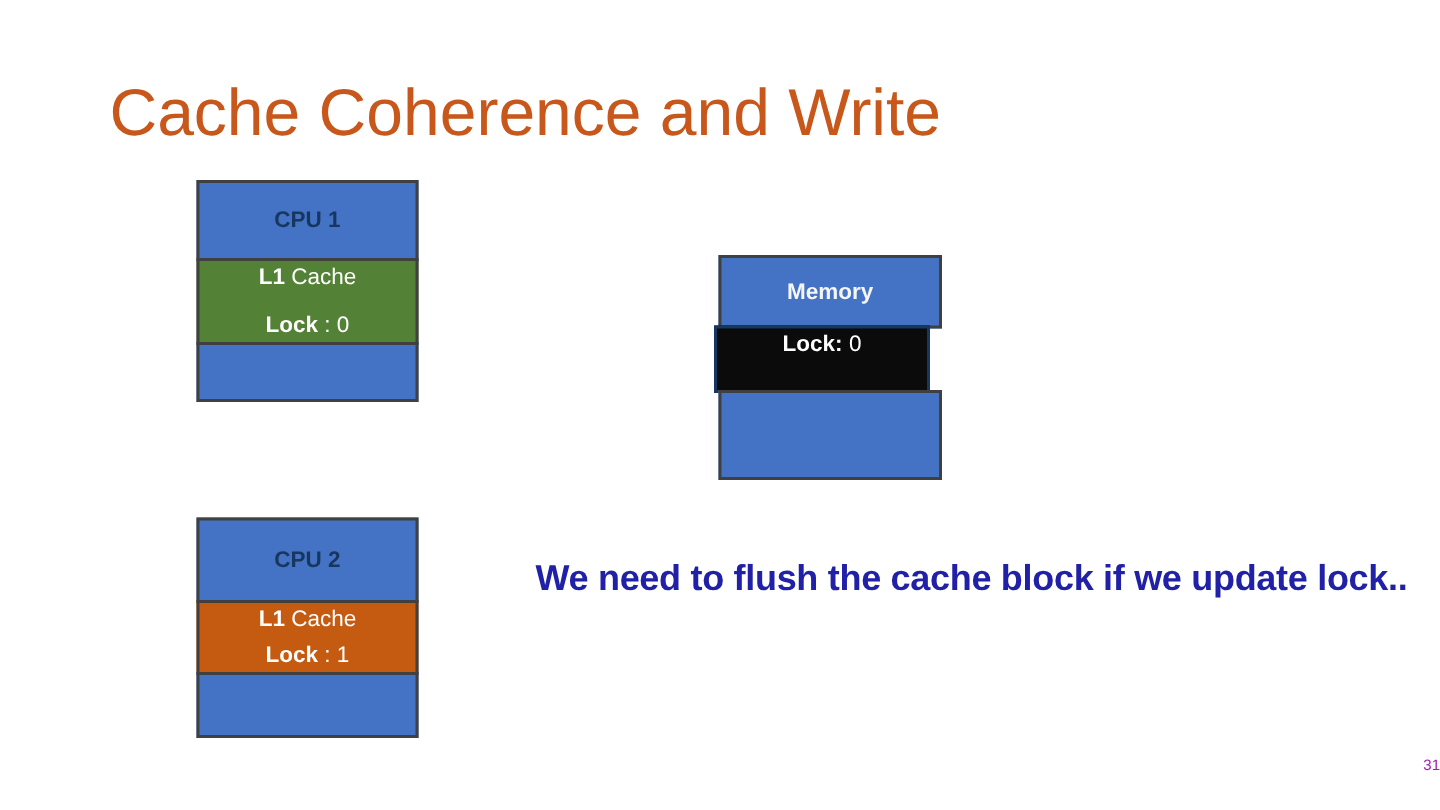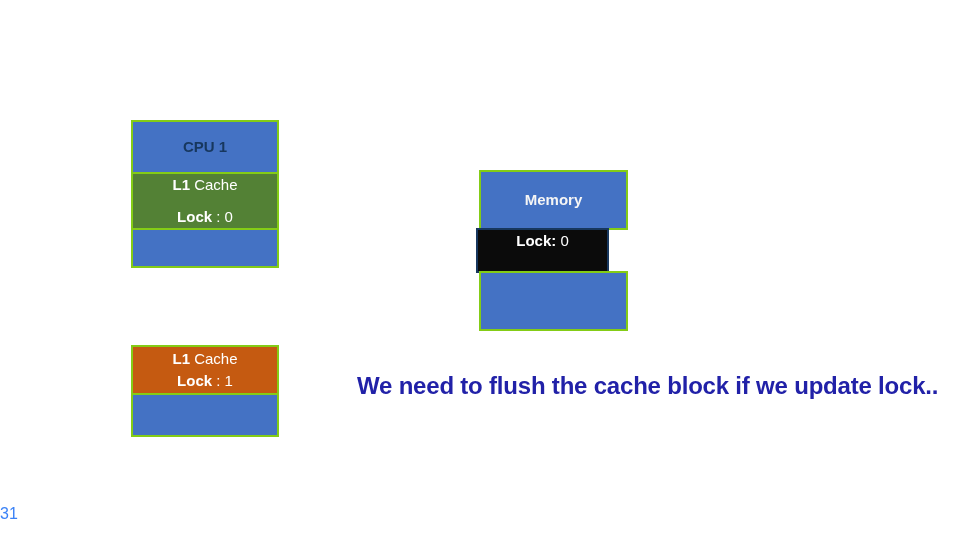--- a/index.html
+++ b/index.html
@@ -7,62 +7,63 @@
     position:relative; width:960px; height:540px; background:#ffffff;
     font-family:"Liberation Sans", sans-serif; overflow:hidden;
   }
   .title {
     position:absolute; left:73px; top:52px; margin:0;
     font-size:44px; font-weight:400; line-height:1.1;
     color:#C7571A; letter-spacing:0;
   }
   .box { position:absolute; width:148px; }
   .sec {
-    box-sizing:border-box; border:2px solid #84cc16;
+    box-sizing:border-box; border:2px solid #404040;
     display:flex; flex-direction:column; align-items:center; justify-content:center;
     font-size:15px; line-height:1.45; text-align:center;
   }
   .sec + .sec { margin-top:-2px;justify-content:space-between; }
   .sec.blue { background:#4472C4; }
   .sec.green { background:#538135; color:#ffffff; }
   .sec.orange { background:#C55A11; color:#ffffff; }
   .sec.black {
     background:#0B0B0B; color:#ffffff;
     border-color:#17375E;
   }
   .navy-label { color:#17375E; font-weight:600; }
   .white-label { color:#F5F5F5; font-weight:600; }
   .b { font-weight:700; }
   .r { font-weight:400; }
   #cpu1 { left:131px; top:120px; }
   #cpu1 .s1 { height:54px; }
   #cpu1 .s2 { height:58px; }
   #cpu1 .s3 { height:40px; }
   #memory { left:479px; top:170px; width:149px; }
-  #memory .s1 { height:60px; }
-  #memory .s2 { height:45px; width:133px; margin-left:-3px; }
+  #memory .s1 { height:49px; }
+  #memory .s2 { height:45px; width:144px; margin-left:-3px; }
   #memory .s3 { height:60px; }
   #cpu2 { left:131px; top:345px; }
   #cpu2 .s1 { height:57px; }
   #cpu2 .s2 { height:50px; }
   #cpu2 .s3 { height:44px; }
   .note {
     position:absolute; left:357px; top:372px; white-space:nowrap;
     font-size:24px; font-weight:700; letter-spacing:-0.2px; color:#2121A8;
   }
   .page-num {
-    position:absolute; left:0; right:0; top:505px; text-align:left;
-    font-size:16px; color:#3b82f6;
+    position:absolute; left:0; right:0; top:505px; text-align:right;
+    font-size:10px; color:#a21caf;
   }
 </style>
 </head>
 <body>
 
 <div class="slide">
 
+  <h1 class="title">Cache Coherence and Write</h1>
 
   <div class="box" id="cpu1">
     <div class="sec blue s1">
       <span class="navy-label">CPU 1</span>
     </div>
     <div class="sec green s2">
       <div><span class="b">L1</span><span class="r"> Cache</span></div>
       <div><span class="b">Lock</span><span class="r"> : 0</span></div>
     </div>
     <div class="sec blue s3"></div>
@@ -72,20 +73,23 @@
     <div class="sec blue s1">
       <span class="white-label">Memory</span>
     </div>
     <div class="sec black s2">
       <div><span class="b">Lock:</span><span class="r"> 0</span></div>
     </div>
     <div class="sec blue s3"></div>
   </div>
 
   <div class="box" id="cpu2">
+    <div class="sec blue s1">
+      <span class="navy-label">CPU 2</span>
+    </div>
     <div class="sec orange s2">
       <div><span class="b">L1</span><span class="r"> Cache</span></div>
       <div><span class="b">Lock</span><span class="r"> : 1</span></div>
     </div>
     <div class="sec blue s3"></div>
   </div>
 
   <div class="note">We need to flush the cache block if we update lock..</div>
 
   <div class="page-num">31</div>

